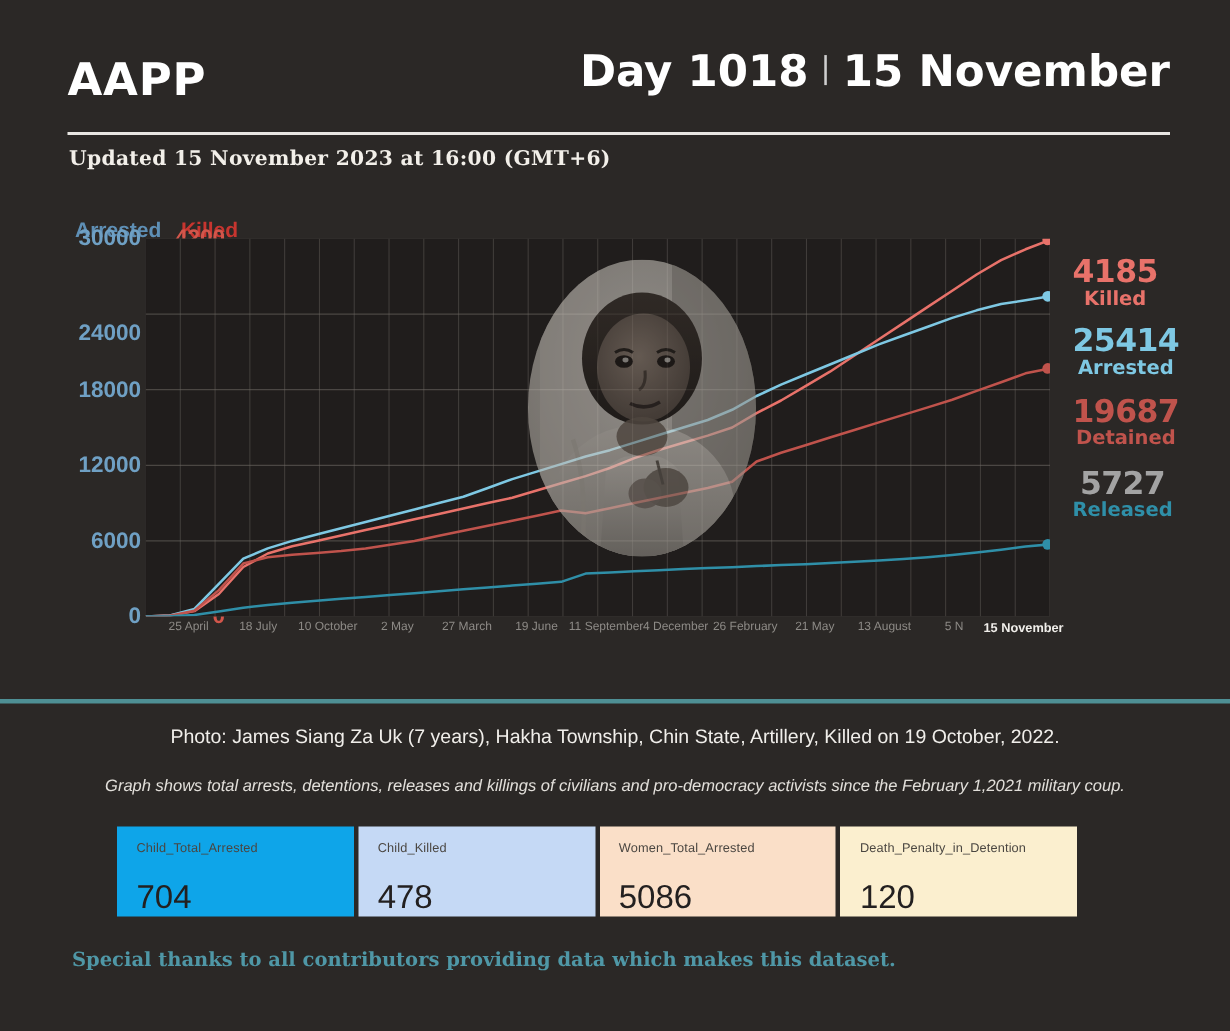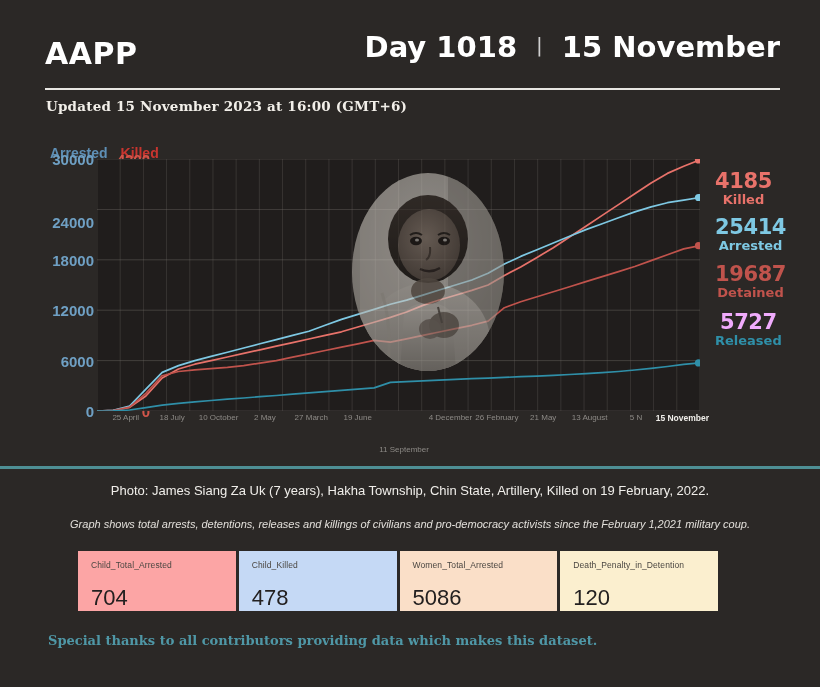--- a/index.html
+++ b/index.html
@@ -33,21 +33,21 @@
     font-weight: bold;
     color: #ffffff;
     letter-spacing: 0.5px;
   }
   #day-line {
     position: absolute;
     right: 0;
     top: 0;
     display: flex;
     align-items: center;
-    gap: 19px;
+    gap: 8px;
     font-family: "DejaVu Sans", sans-serif;
     font-size: 29px;
     font-weight: bold;
     color: #ffffff;
     white-space: nowrap;
     margin-left: 44px;
   }
   #day-sep {
     font-size: 20px;
     color: #cfcfcf;
@@ -394,21 +394,21 @@
       </div>
     </div>
 
     <div id="xlabels">
         <div class="xl" style="left: 28.7585px;">25 April</div>
         <div class="xl" style="left: 75.1431px;">18 July</div>
         <div class="xl" style="left: 121.528px;">10 October</div>
         <div class="xl" style="left: 167.912px;">2 May</div>
         <div class="xl" style="left: 214.297px;">27 March</div>
         <div class="xl" style="left: 260.682px;">19 June</div>
-        <div class="xl" style="left: 307.066px; margin-top: 32px;">11 September</div>
+        <div class="xl" style="left: 307.066px;">11 September</div>
         <div class="xl" style="left: 353.451px;">4 December</div>
         <div class="xl" style="left: 399.835px;">26 February</div>
         <div class="xl" style="left: 446.22px;">21 May</div>
         <div class="xl" style="left: 492.605px;">13 August</div>
         <div class="xl" style="left: 538.989px;">5 N</div>
         <div class="xl last" style="left: 585.374px;">15 November</div>
       </div>
 
     <div id="callouts">
       <div class="callout" id="c-killed">
@@ -417,33 +417,33 @@
       </div>
       <div class="callout" id="c-arrested">
         <div class="big" style="color: rgb(126, 200, 227);">25414</div>
         <div class="lbl" style="color: rgb(126, 200, 227);">Arrested</div>
       </div>
       <div class="callout" id="c-detained">
         <div class="big" style="color: rgb(192, 83, 76);">19687</div>
         <div class="lbl" style="color: rgb(192, 83, 76);">Detained</div>
       </div>
       <div class="callout" id="c-released">
-        <div class="big" style="color: #f0abfc;">5727</div>
+        <div class="big" style="color: #a3a3a3;">5727</div>
         <div class="lbl" style="color: rgb(47, 143, 168);">Released</div>
       </div>
     </div>
   </div>
 
   <div id="divider"></div>
 
-  <div id="photo-caption">Photo: James Siang Za Uk (7 years), Hakha Township, Chin State, Artillery, Killed on 19 February, 2022.</div>
+  <div id="photo-caption">Photo: James Siang Za Uk (7 years), Hakha Township, Chin State, Artillery, Killed on 19 October, 2022.</div>
   <div id="graph-note">Graph shows total arrests, detentions, releases and killings of civilians and pro-democracy activists since the February 1,2021 military coup.</div>
 
   <div id="stats">
-      <div class="stat" style="background: #fca5a5;">
+      <div class="stat" style="background: #0ea5e9;">
         <div class="k">Child_Total_Arrested</div>
         <div class="v">704</div>
       </div>
       <div class="stat" style="background: rgb(197, 217, 245);">
         <div class="k">Child_Killed</div>
         <div class="v">478</div>
       </div>
       <div class="stat" style="background: rgb(250, 223, 200);">
         <div class="k">Women_Total_Arrested</div>
         <div class="v">5086</div>

